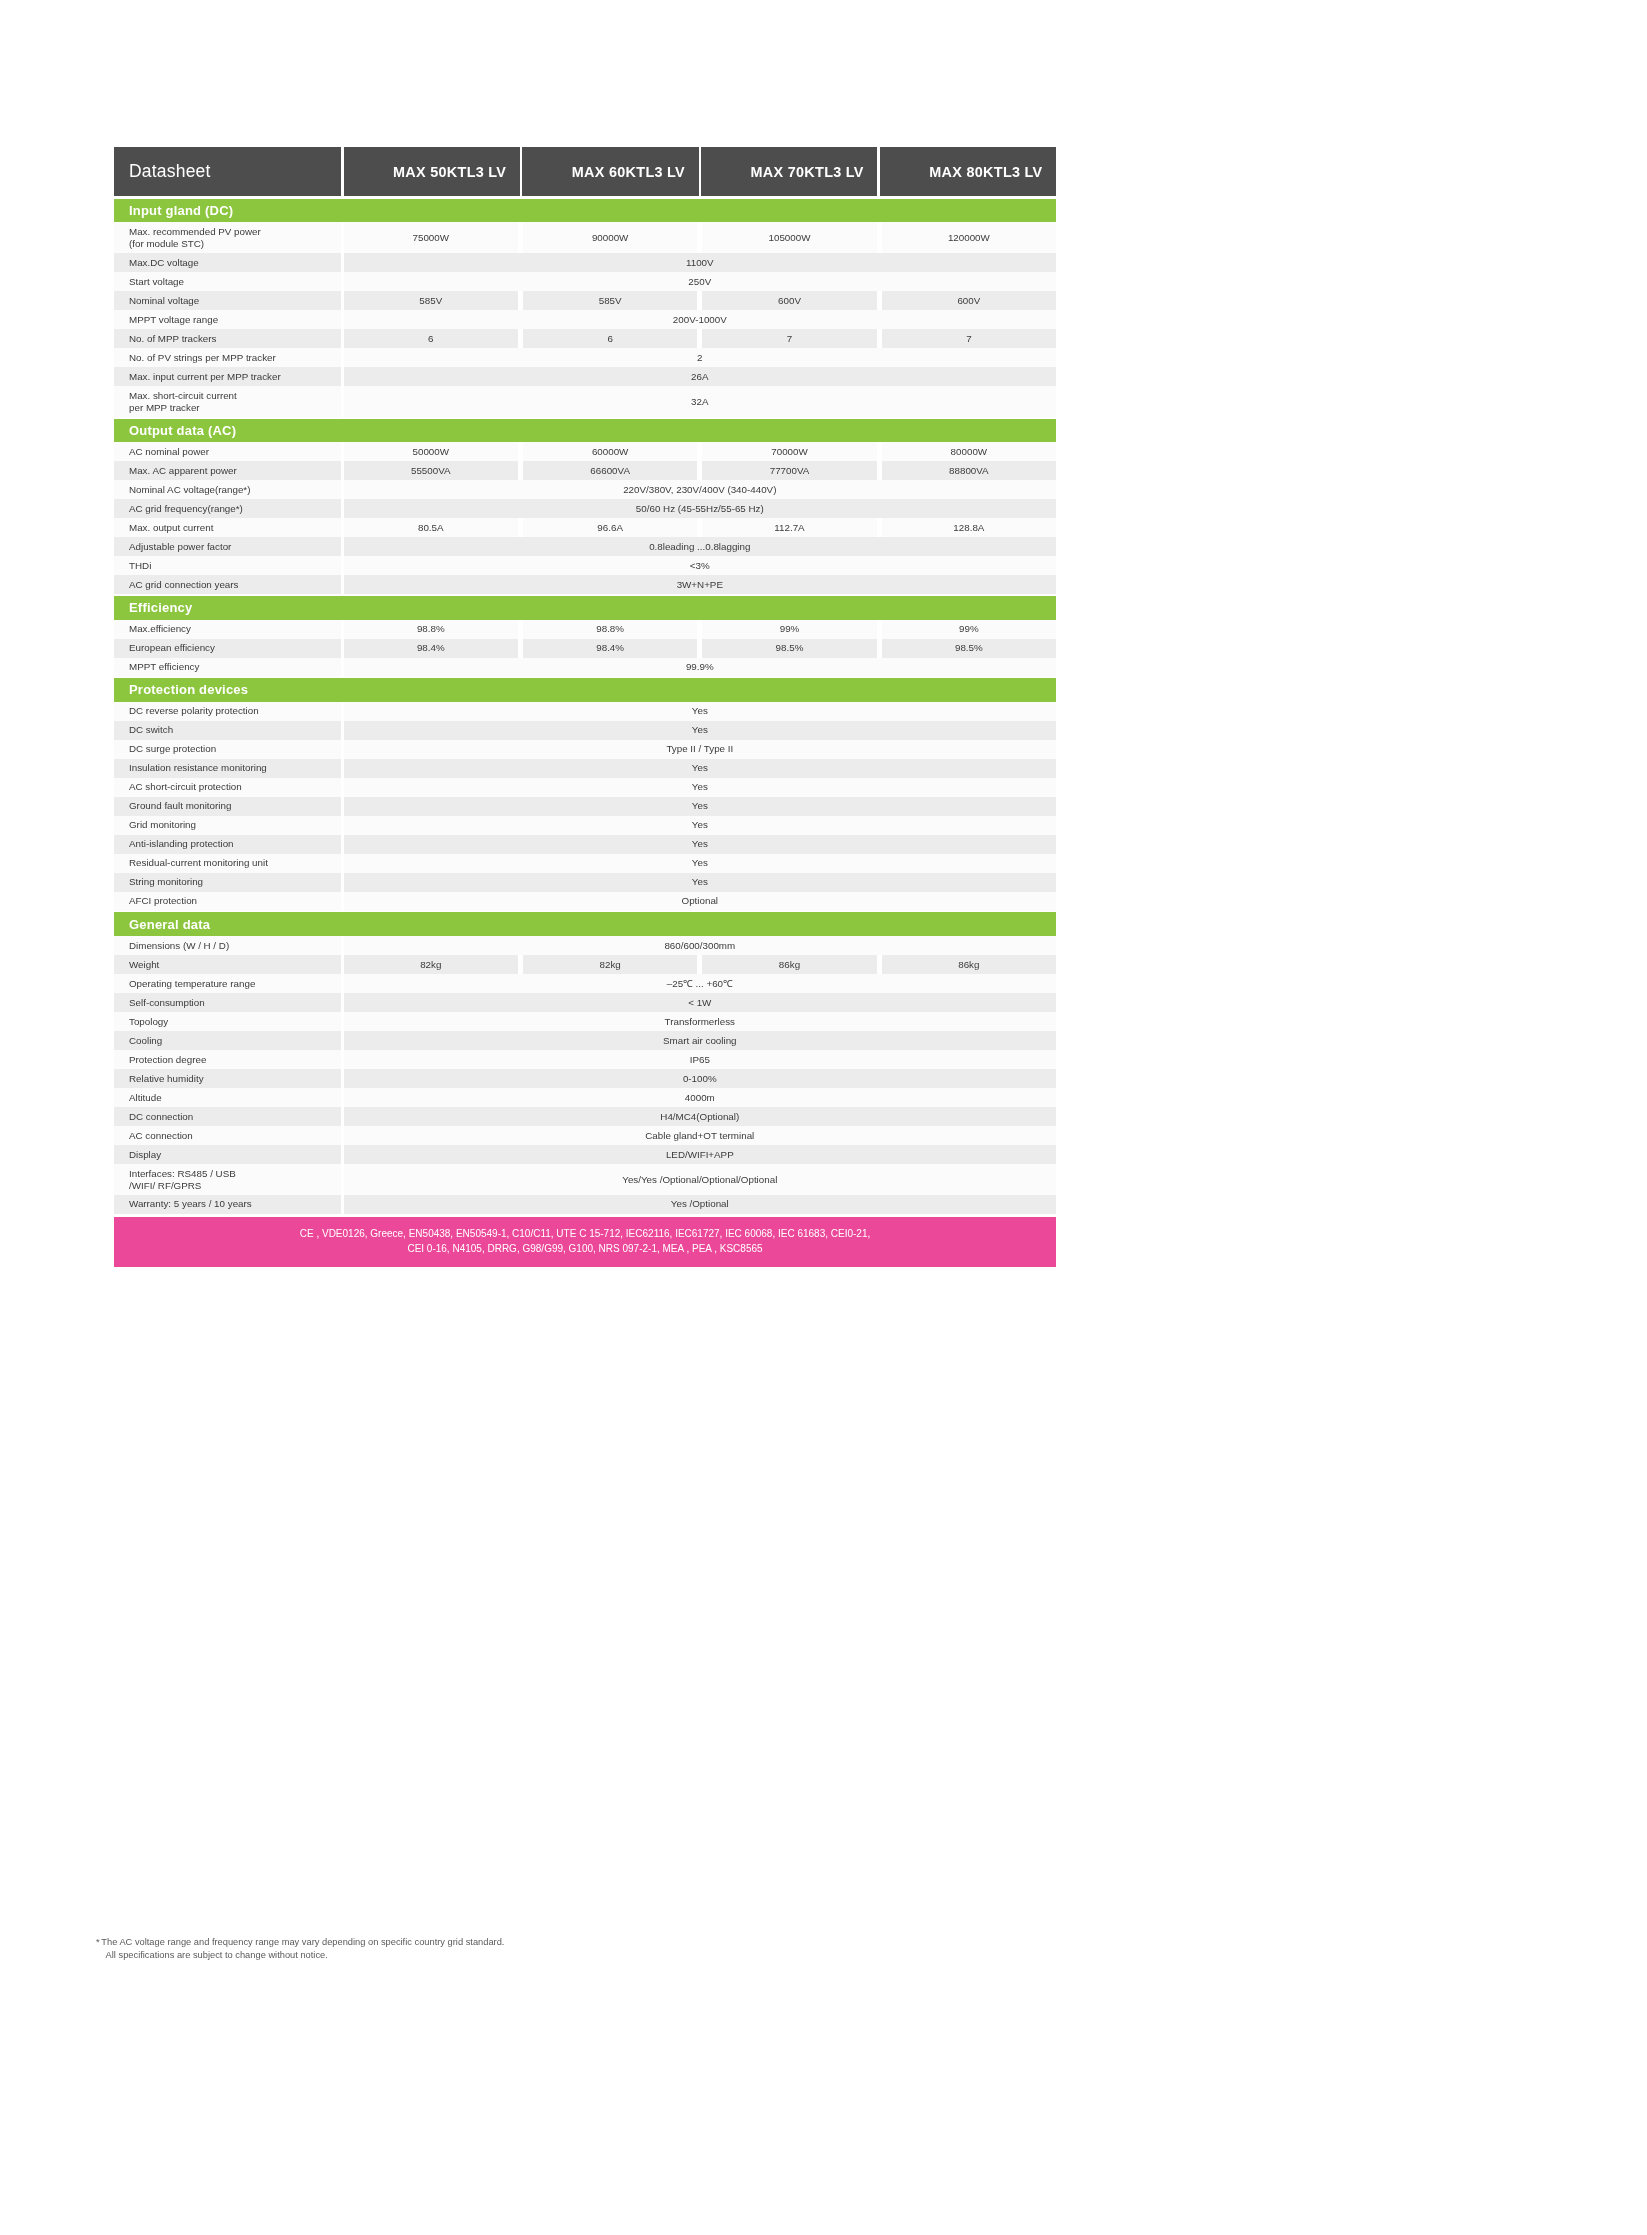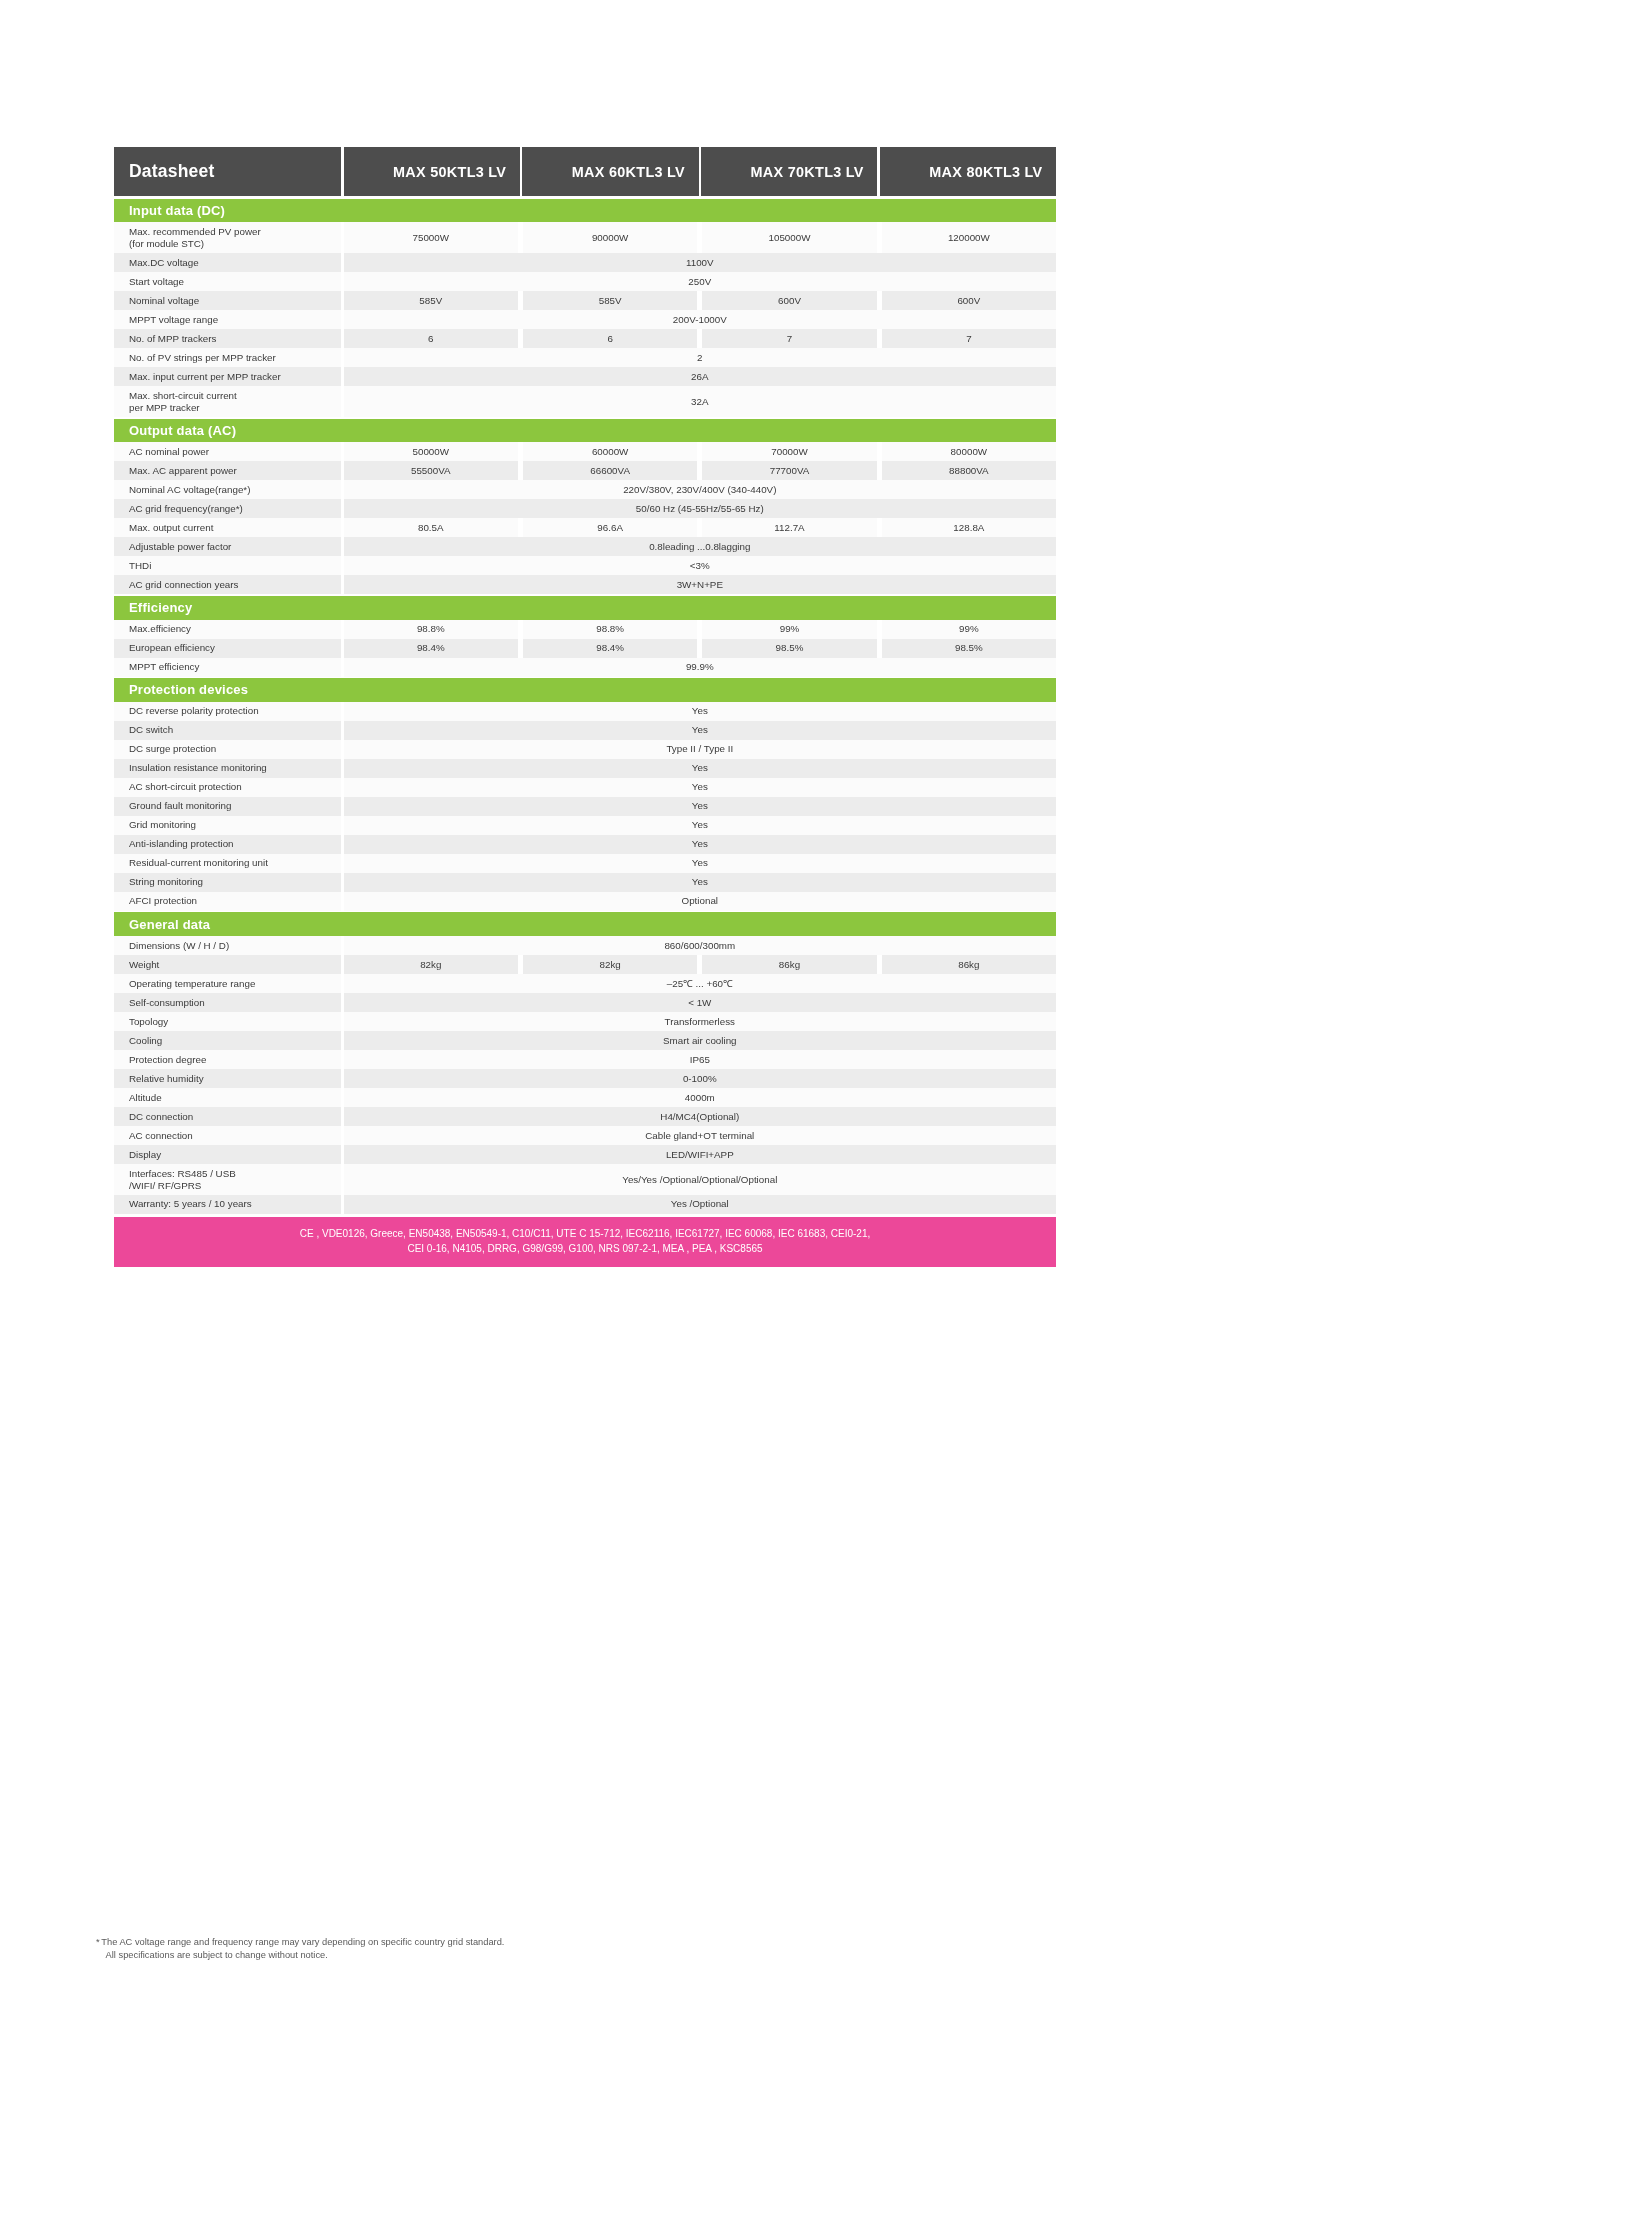--- a/index.html
+++ b/index.html
@@ -31,21 +31,21 @@
   }
   .hdr-title {
     width: 227px;
     background: #4d4d4d;
     color: #ffffff;
     display: flex;
     align-items: center;
     padding-left: 15px;
     font-size: 17.5px;
     letter-spacing: 0.2px;
-    font-weight: 700;
+    font-weight: 400;
   }
   .hdr-model {
     flex: 1;
     background: #4d4d4d;
     color: #ffffff;
     display: flex;
     align-items: center;
     justify-content: center;
     font-size: 14.4px;
     font-weight: bold;
@@ -146,21 +146,21 @@
 
     <div class="hdr">
       <div class="hdr-title">Datasheet</div>
       <div class="hdr-model">MAX 50KTL3 LV</div>
       <div class="hdr-model">MAX 60KTL3 LV</div>
       <div class="hdr-model">MAX 70KTL3 LV</div>
       <div class="hdr-model">MAX 80KTL3 LV</div>
     </div>
 
     <div id="sections-host">
-        <div class="band first">Input data (DC)</div>
+        <div class="band first">Input gland (DC)</div>
         <div class="row tall">
           <div class="lbl">Max. recommended PV power<br>(for module STC)</div>
           <div class="cells">
             <div class="cell">75000W</div>
             <div class="cell">90000W</div>
             <div class="cell">105000W</div>
             <div class="cell">120000W</div>
           </div>
         </div>
         <div class="row alt">

